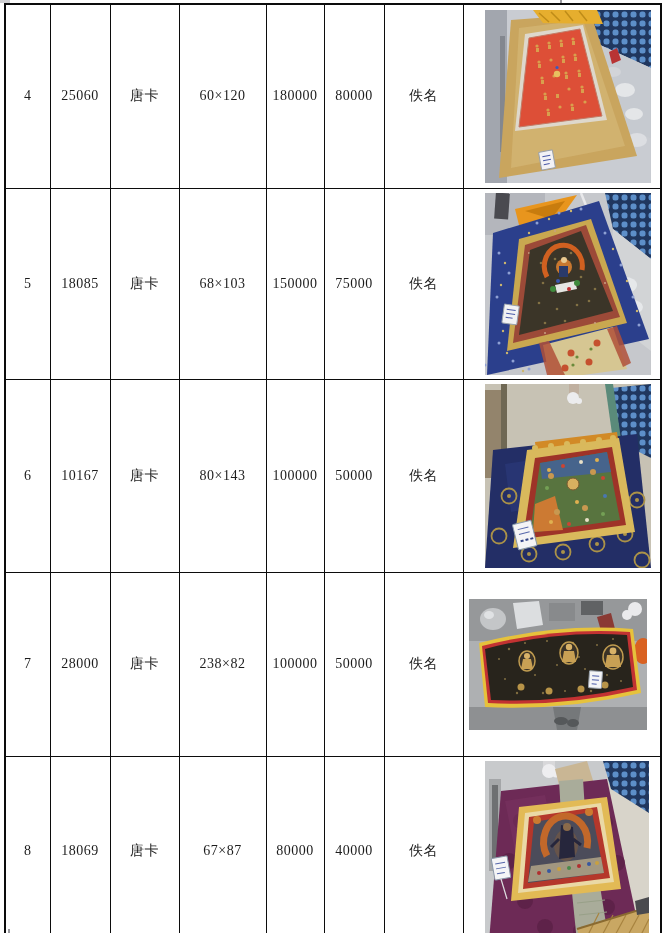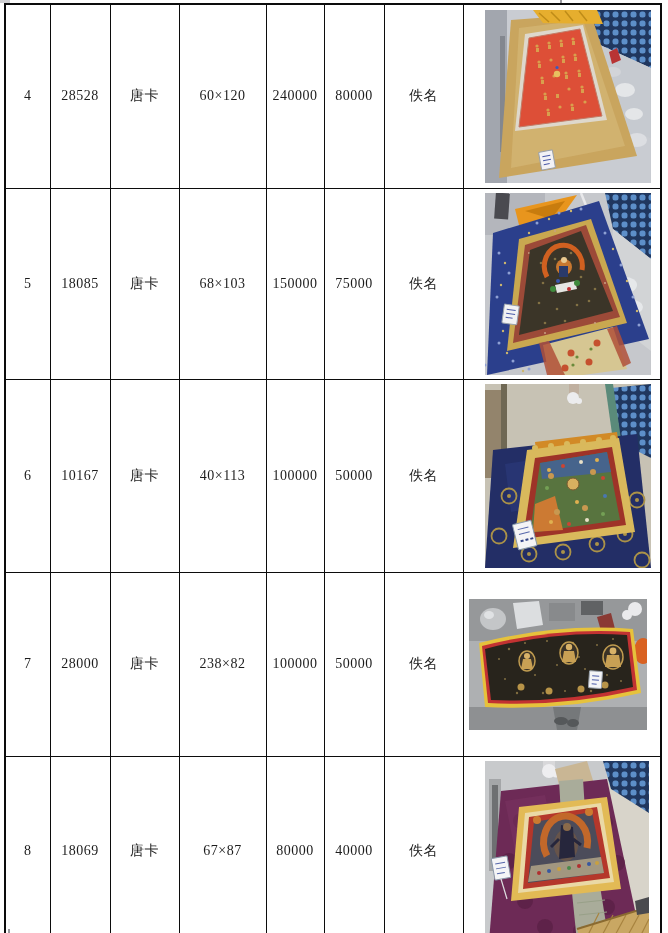--- a/index.html
+++ b/index.html
@@ -34,24 +34,24 @@
       <col style="width:87px">
         <col style="width:58px">
         <col style="width:60px">
       <col style="width:79px">
         <col style="width:198px">
     </colgroup>
 
     <tbody>
         <tr style="height:184px;">
       <td>4</td>
-      <td>28528</td>
+      <td>25060</td>
       <td>唐卡</td>
       <td>60×120</td>
-      <td>240000</td>
+      <td>180000</td>
       <td>80000</td>
       <td>佚名</td>
       <td class="photo-cell">
         <svg class="ph indent" role="img" width="166" height="173" viewBox="0 0 166 173" aria-label="Red and gold embroidered thangka laid flat on gold brocade, yellow silk at top, blue glass-block window behind">
           <defs>
             <pattern id="glass1" width="9" height="9" patternUnits="userSpaceOnUse">
               <rect width="9" height="9" fill="#20375f"></rect>
               <rect x="1.5" y="1.5" width="6" height="6" rx="2.5" fill="#5d8fc9"></rect>
             </pattern>
           </defs>
@@ -225,21 +225,21 @@
             <path d="M21,117 h9 M21,121 h9 M21,125 h7" stroke="#4a5aa8" stroke-width="1" fill="none"></path>
           </g>
         </svg>
       </td>
     </tr>
 
     <tr style="height:188px;">
       <td>6</td>
       <td>10167</td>
       <td>唐卡</td>
-      <td>40×113</td>
+      <td>80×143</td>
       <td>100000</td>
       <td>50000</td>
       <td>佚名</td>
       <td class="photo-cell">
         <svg class="ph indent" role="img" width="166" height="184" viewBox="0 0 166 184" aria-label="Colourful thangka with gold scalloped border on navy medallion cloth, held up by a gloved hand">
           <rect width="166" height="184" fill="#c7c2b4"></rect>
           <rect x="0" y="6" width="16" height="88" fill="#93846c"></rect>
           <rect x="16" y="0" width="6" height="78" fill="#6f6854"></rect>
           <polygon points="126,4 166,0 166,74 134,58" fill="url(#glass1)"></polygon>
           <polygon points="120,0 128,0 137,62 129,64" fill="#5a8a7a"></polygon>

